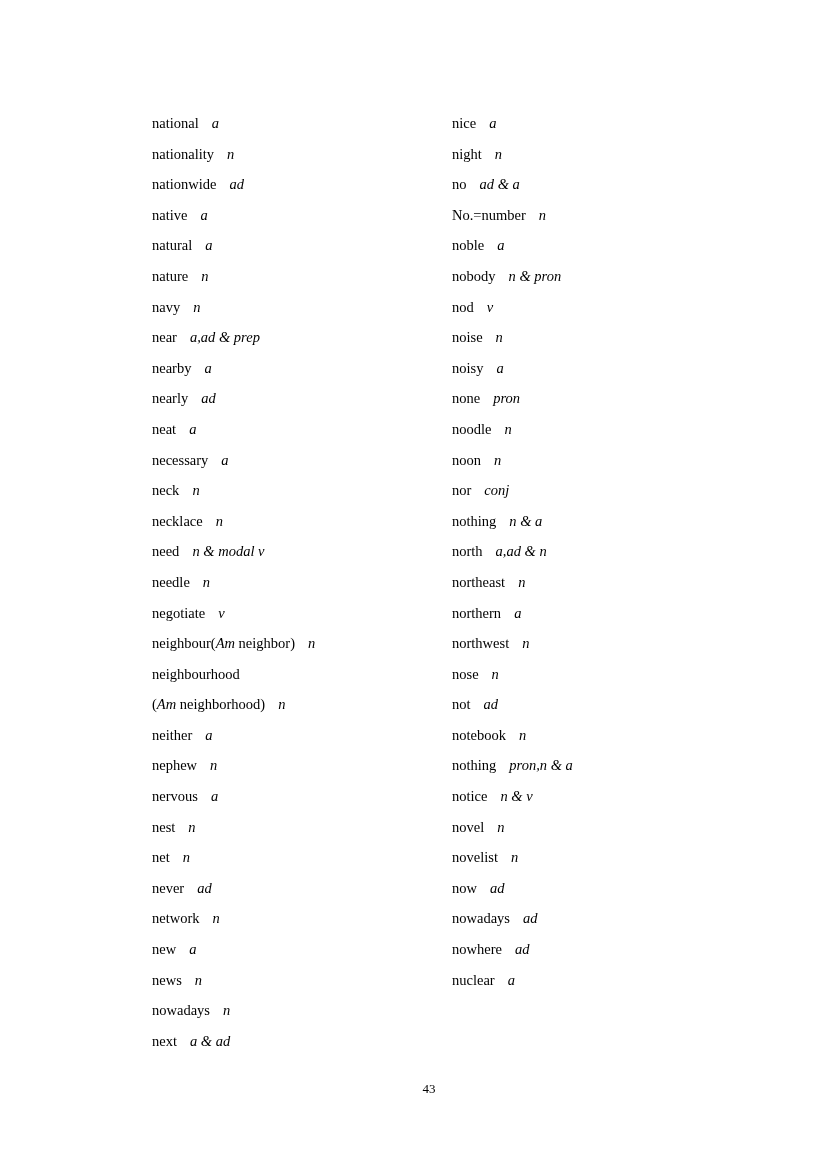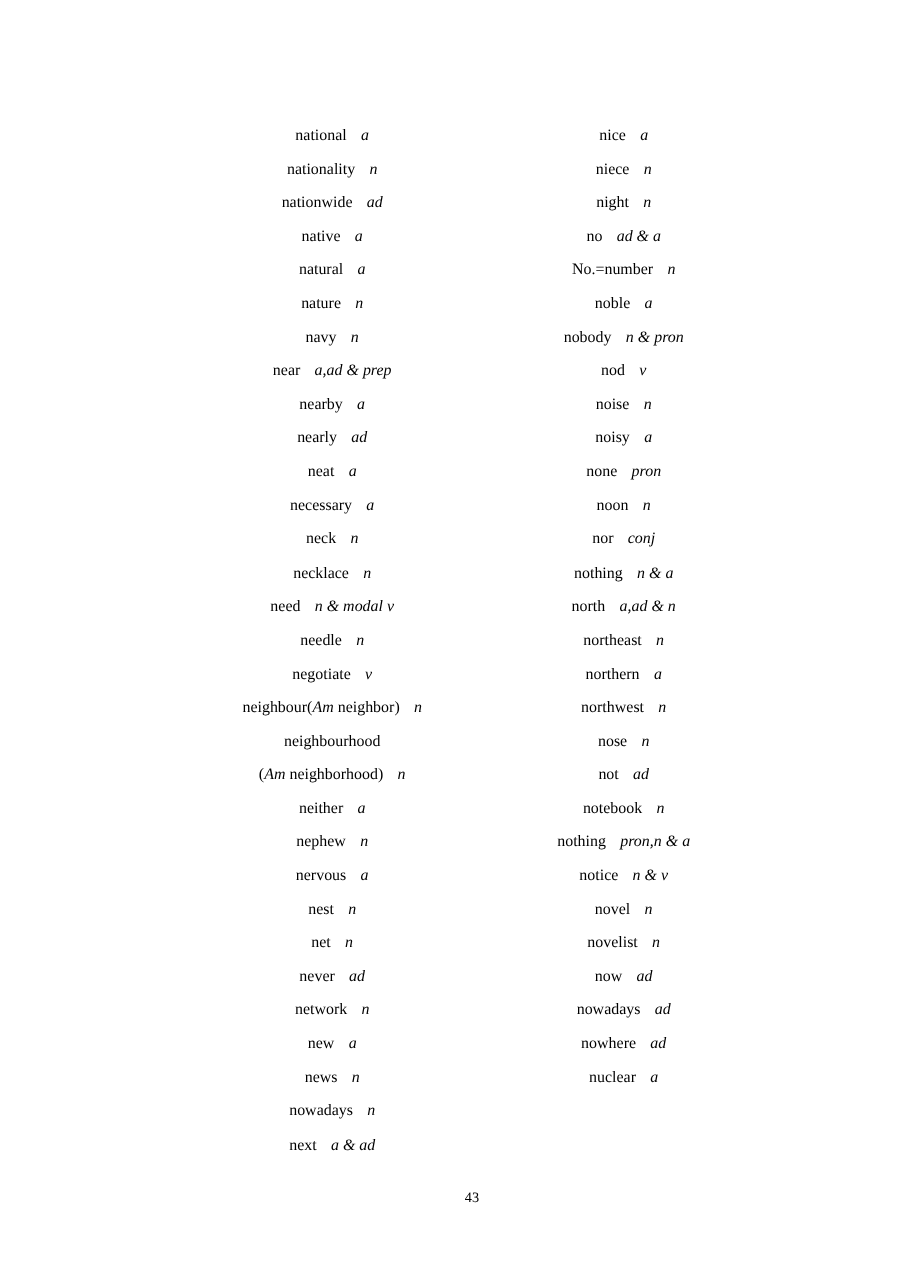--- a/index.html
+++ b/index.html
@@ -26,21 +26,20 @@
     position: absolute;
     left: 152px;
     top: 108px;
     width: 530px;
     display: flex;
     flex-direction: row;
     gap: 0px;
   }
   .column {
     width: 300px;
-    text-align: center;
   }
   .column.right {
     width: 230px;
   }
   .entry {
     height: 30.6px;
     line-height: 30.6px;
     font-size: 14.5px;
     white-space: nowrap;
   }
@@ -97,30 +96,30 @@
         <div class="entry"><span class="word">net</span><span class="pos">n</span></div>
         <div class="entry"><span class="word">never</span><span class="pos">ad</span></div>
         <div class="entry"><span class="word">network</span><span class="pos">n</span></div>
         <div class="entry"><span class="word">new</span><span class="pos">a</span></div>
         <div class="entry"><span class="word">news</span><span class="pos">n</span></div>
         <div class="entry"><span class="word">nowadays</span><span class="pos">n</span></div>
         <div class="entry"><span class="word">next</span><span class="pos">a &amp; ad</span></div>
       </div>
     <div class="column right">
         <div class="entry"><span class="word">nice</span><span class="pos">a</span></div>
-        <div class="entry"><span class="word">niece</span><span class="pos">n</span></div>
         <div class="entry"><span class="word">night</span><span class="pos">n</span></div>
         <div class="entry"><span class="word">no</span><span class="pos">ad &amp; a</span></div>
         <div class="entry"><span class="word">No.=number</span><span class="pos">n</span></div>
         <div class="entry"><span class="word">noble</span><span class="pos">a</span></div>
         <div class="entry"><span class="word">nobody</span><span class="pos">n &amp; pron</span></div>
         <div class="entry"><span class="word">nod</span><span class="pos">v</span></div>
         <div class="entry"><span class="word">noise</span><span class="pos">n</span></div>
         <div class="entry"><span class="word">noisy</span><span class="pos">a</span></div>
         <div class="entry"><span class="word">none</span><span class="pos">pron</span></div>
+        <div class="entry"><span class="word">noodle</span><span class="pos">n</span></div>
         <div class="entry"><span class="word">noon</span><span class="pos">n</span></div>
         <div class="entry"><span class="word">nor</span><span class="pos">conj</span></div>
         <div class="entry"><span class="word">nothing</span><span class="pos">n &amp; a</span></div>
         <div class="entry"><span class="word">north</span><span class="pos">a,ad &amp; n</span></div>
         <div class="entry"><span class="word">northeast</span><span class="pos">n</span></div>
         <div class="entry"><span class="word">northern</span><span class="pos">a</span></div>
         <div class="entry"><span class="word">northwest</span><span class="pos">n</span></div>
         <div class="entry"><span class="word">nose</span><span class="pos">n</span></div>
         <div class="entry"><span class="word">not</span><span class="pos">ad</span></div>
         <div class="entry"><span class="word">notebook</span><span class="pos">n</span></div>

